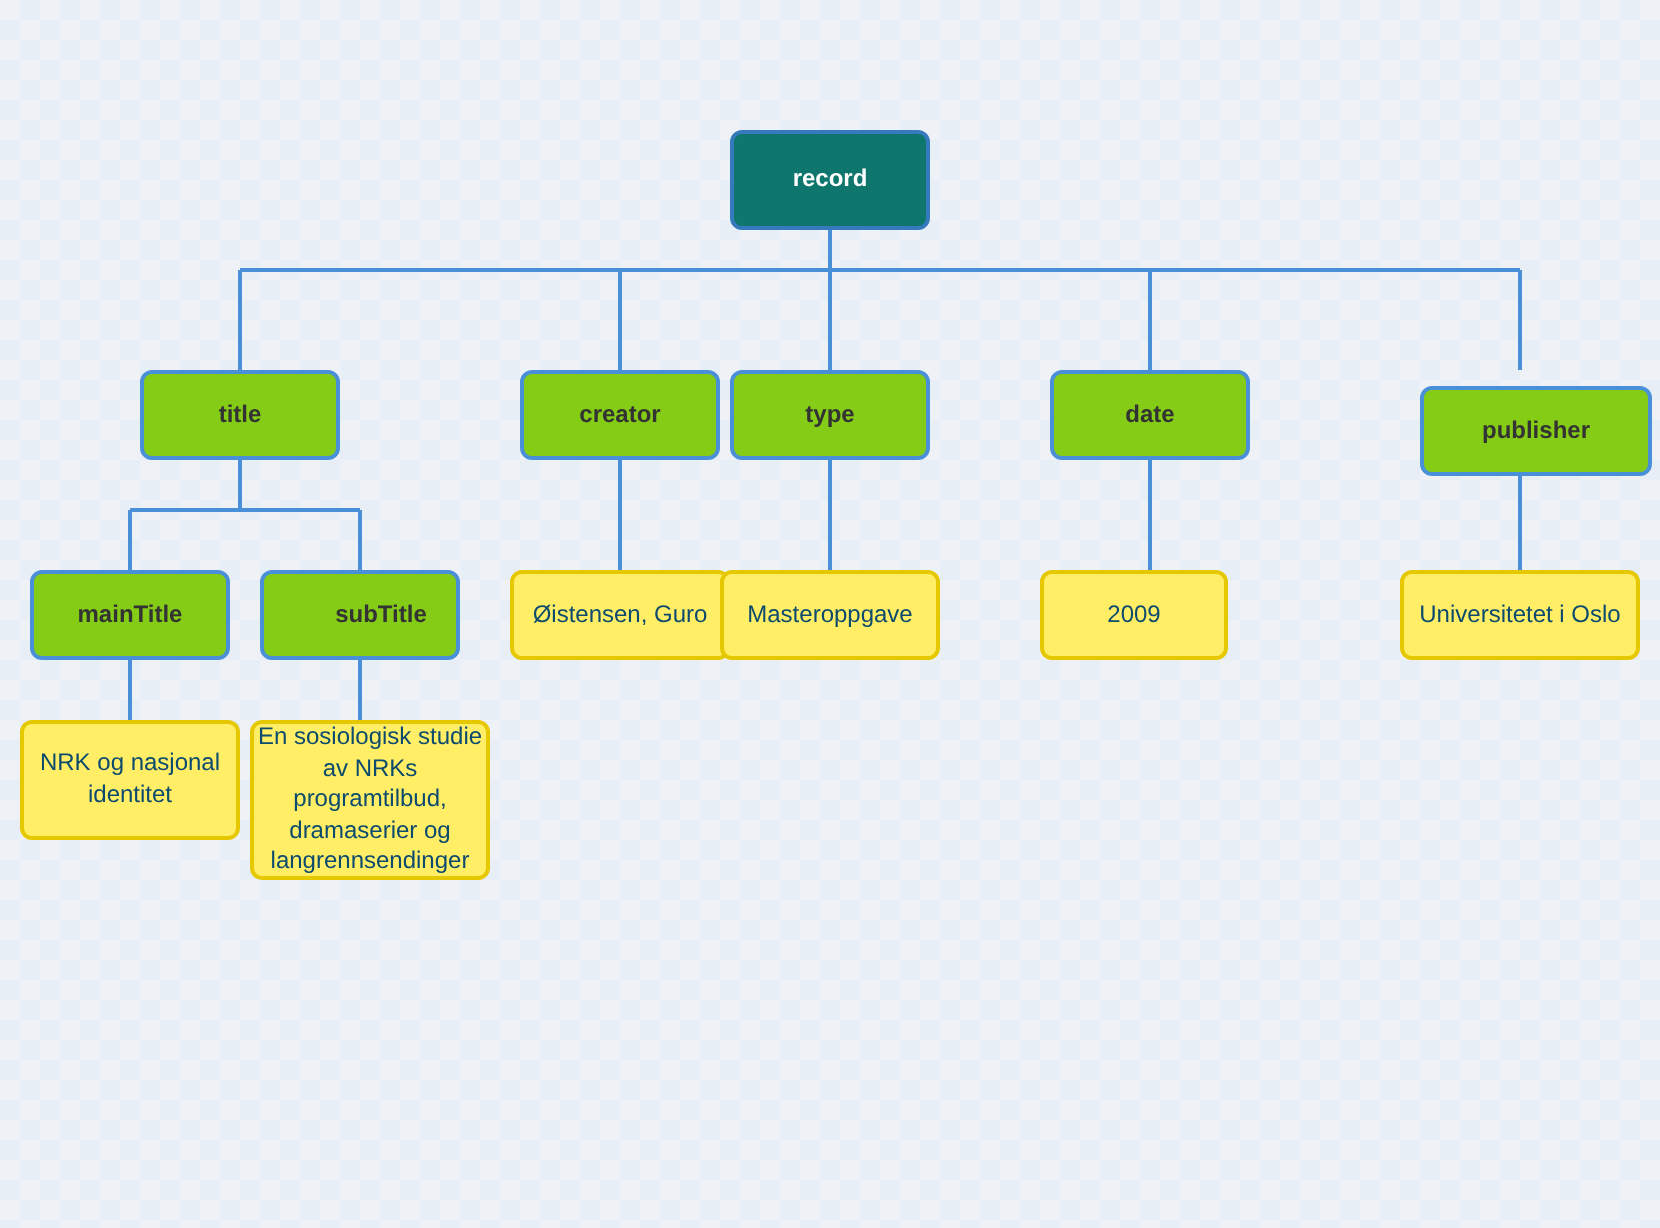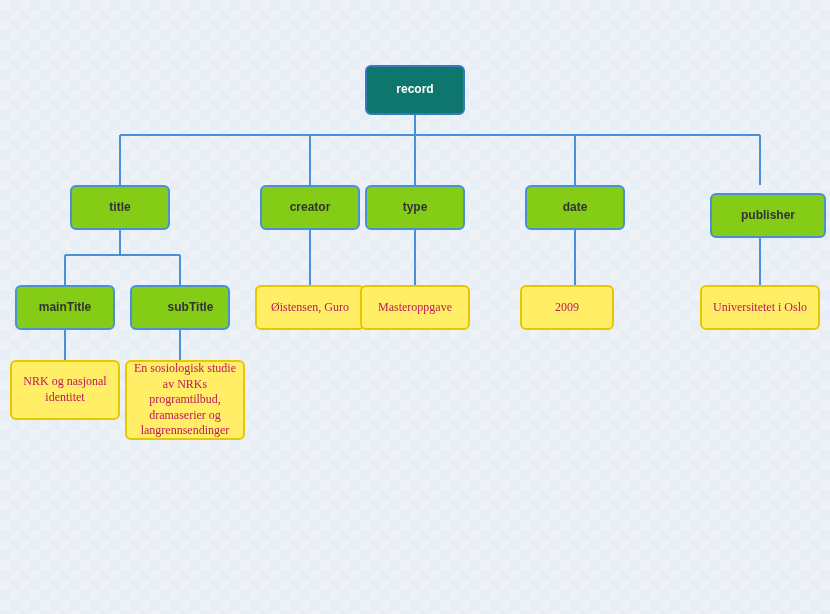--- a/index.html
+++ b/index.html
@@ -57,23 +57,22 @@
 
     .node-blue-light {
       background-color: #84cc16;
       border: 2px solid #4a90d9;
       color: #333;
     }
 
     .node-yellow {
       background-color: #ffee66;
       border: 2px solid #e6c800;
-      color: #be185d;
+      color: #0c4a6e;
       font-weight: normal;
-      font-family: Liberation Serif, serif;
     }
   </style>
 </head>
 <body>
 
 <div class="diagram-container">
 
   <svg class="connectors">
 
     <line x1="415" y1="115" x2="415" y2="135" stroke="#4a90d9" stroke-width="2"></line>

